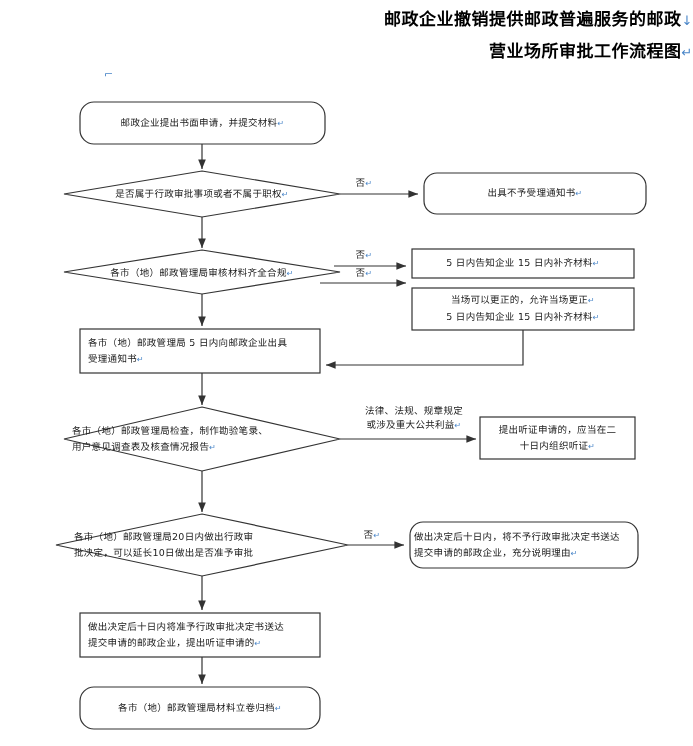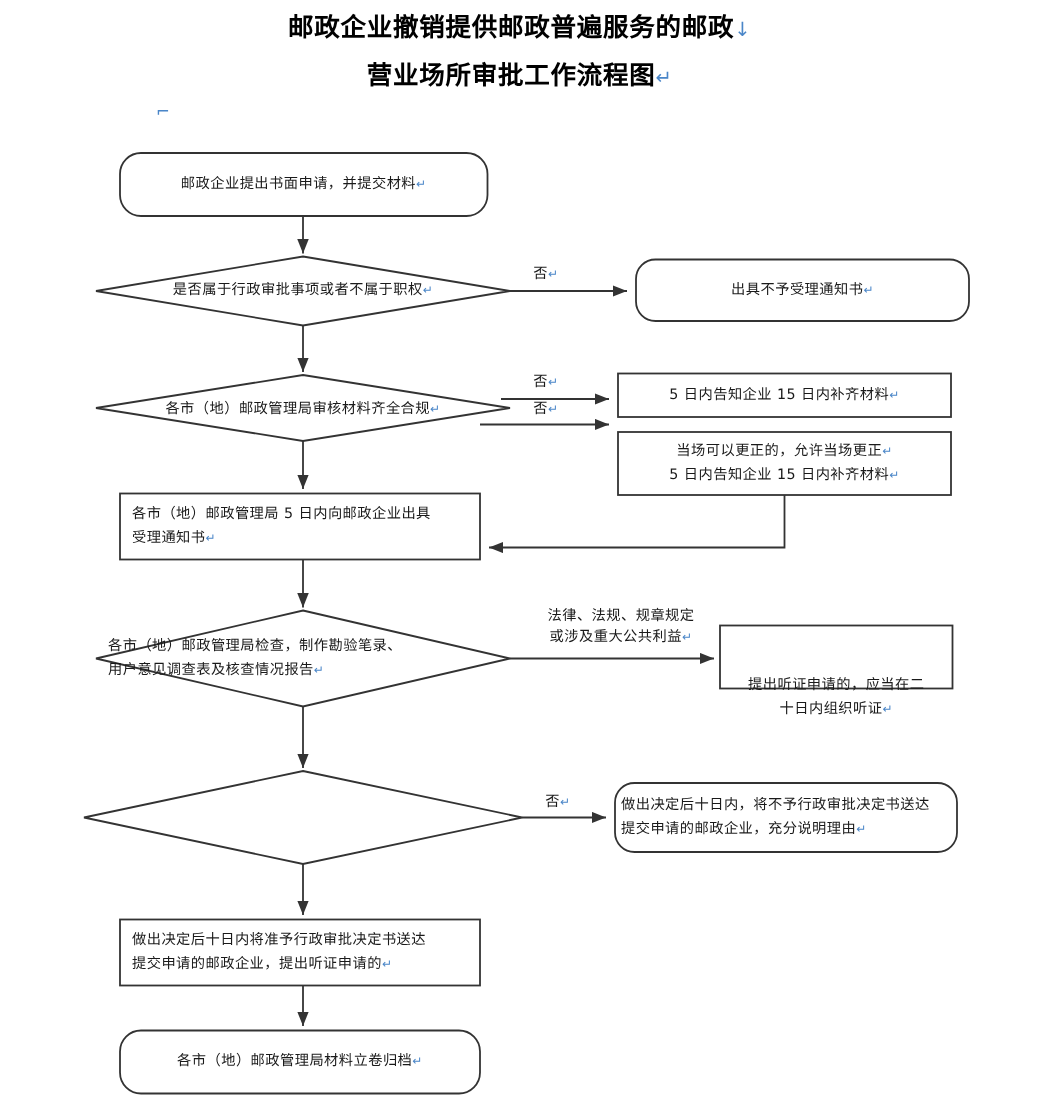--- a/index.html
+++ b/index.html
@@ -18,20 +18,21 @@
   .title-block{
     position:absolute;left:0;top:4px;width:693px;
     text-align:center;
     line-height:30px;
   }
   .title-line{
     font-size:17px;
     font-weight:bold;
     letter-spacing:0.5px;
     white-space:nowrap;
+    text-align:right;
   }
   .pilcrow{
     color:#4a86c8;
     font-weight:normal;
     font-size:13px;
     vertical-align:baseline;
   }
   .stray-mark{
     position:absolute;left:104px;top:68px;
     font-size:11px;color:#4a86c8;
@@ -170,25 +171,29 @@
   <div class="node-text" style="left:88px;top:329px;width:228px;height:44px;align-items:flex-start;text-align:right;">
     <div class="ln"><span>各市（地）邮政管理局 5 日内向邮政企业出具</span></div>
     <div class="ln"><span>受理通知书</span><span class="mark">↵</span></div>
   </div>
 
   <div class="node-text" style="left:72px;top:421px;width:262px;height:36px;align-items:flex-start;text-align:right;">
     <div class="ln"><span>各市（地）邮政管理局检查，制作勘验笔录、</span></div>
     <div class="ln"><span>用户意见调查表及核查情况报告</span><span class="mark">↵</span></div>
   </div>
 
-  <div class="node-text" style="left:480px;top:417px;width:155px;height:42px;margin-top:27px;">
+  <div class="node-text" style="left:480px;top:417px;width:155px;height:42px;">
     <div class="ln"><span>提出听证申请的，应当在二</span></div>
     <div class="ln"><span>十日内组织听证</span><span class="mark">↵</span></div>
   </div>
 
+  <div class="node-text" style="left:74px;top:527px;width:262px;height:36px;align-items:flex-start;text-align:left;">
+    <div class="ln"><span>各市（地）邮政管理局20日内做出行政审</span></div>
+    <div class="ln"><span>批决定，可以延长10日做出是否准予审批</span></div>
+  </div>
 
   <div class="node-text" style="left:414px;top:522px;width:220px;height:46px;align-items:flex-start;text-align:left;">
     <div class="ln"><span>做出决定后十日内，将不予行政审批决定书送达</span></div>
     <div class="ln"><span>提交申请的邮政企业，充分说明理由</span><span class="mark">↵</span></div>
   </div>
 
   <div class="node-text" style="left:88px;top:613px;width:228px;height:44px;align-items:flex-start;text-align:left;">
     <div class="ln"><span>做出决定后十日内将准予行政审批决定书送达</span></div>
     <div class="ln"><span>提交申请的邮政企业，提出听证申请的</span><span class="mark">↵</span></div>
   </div>

